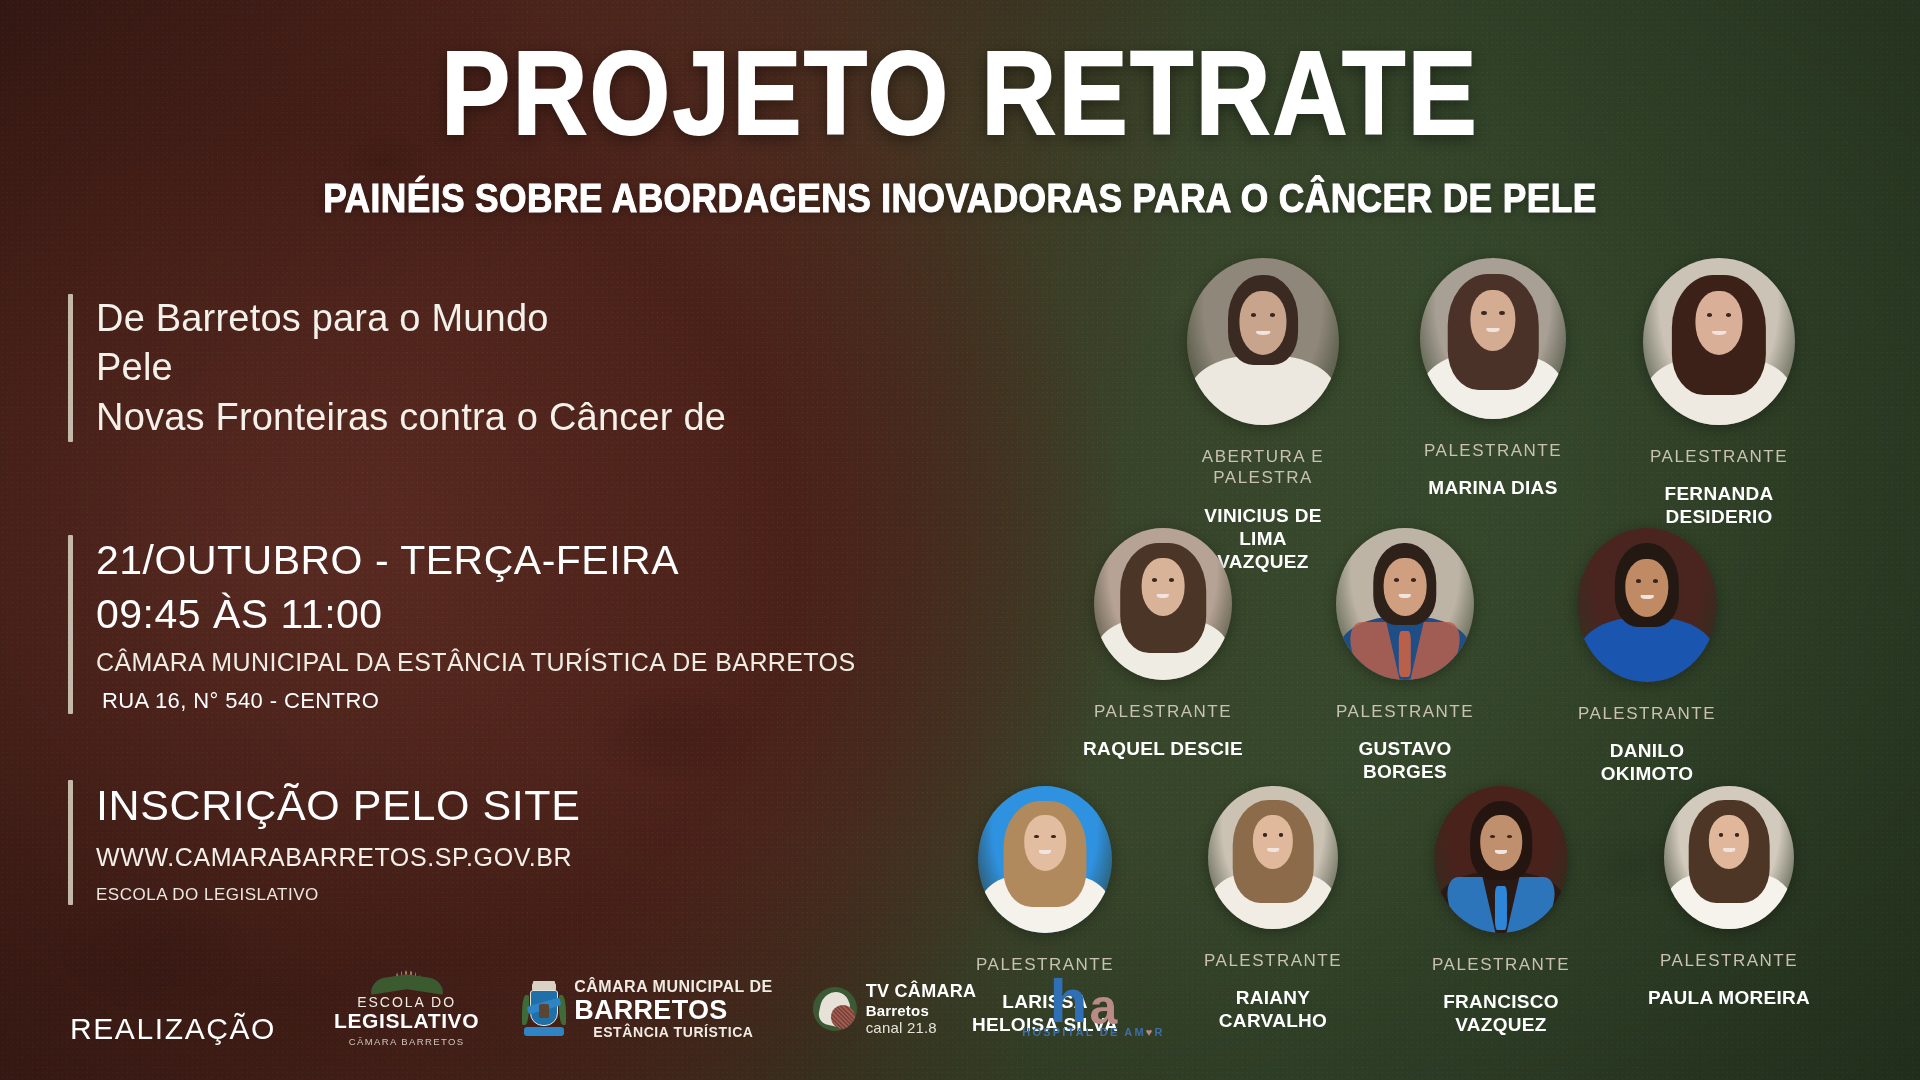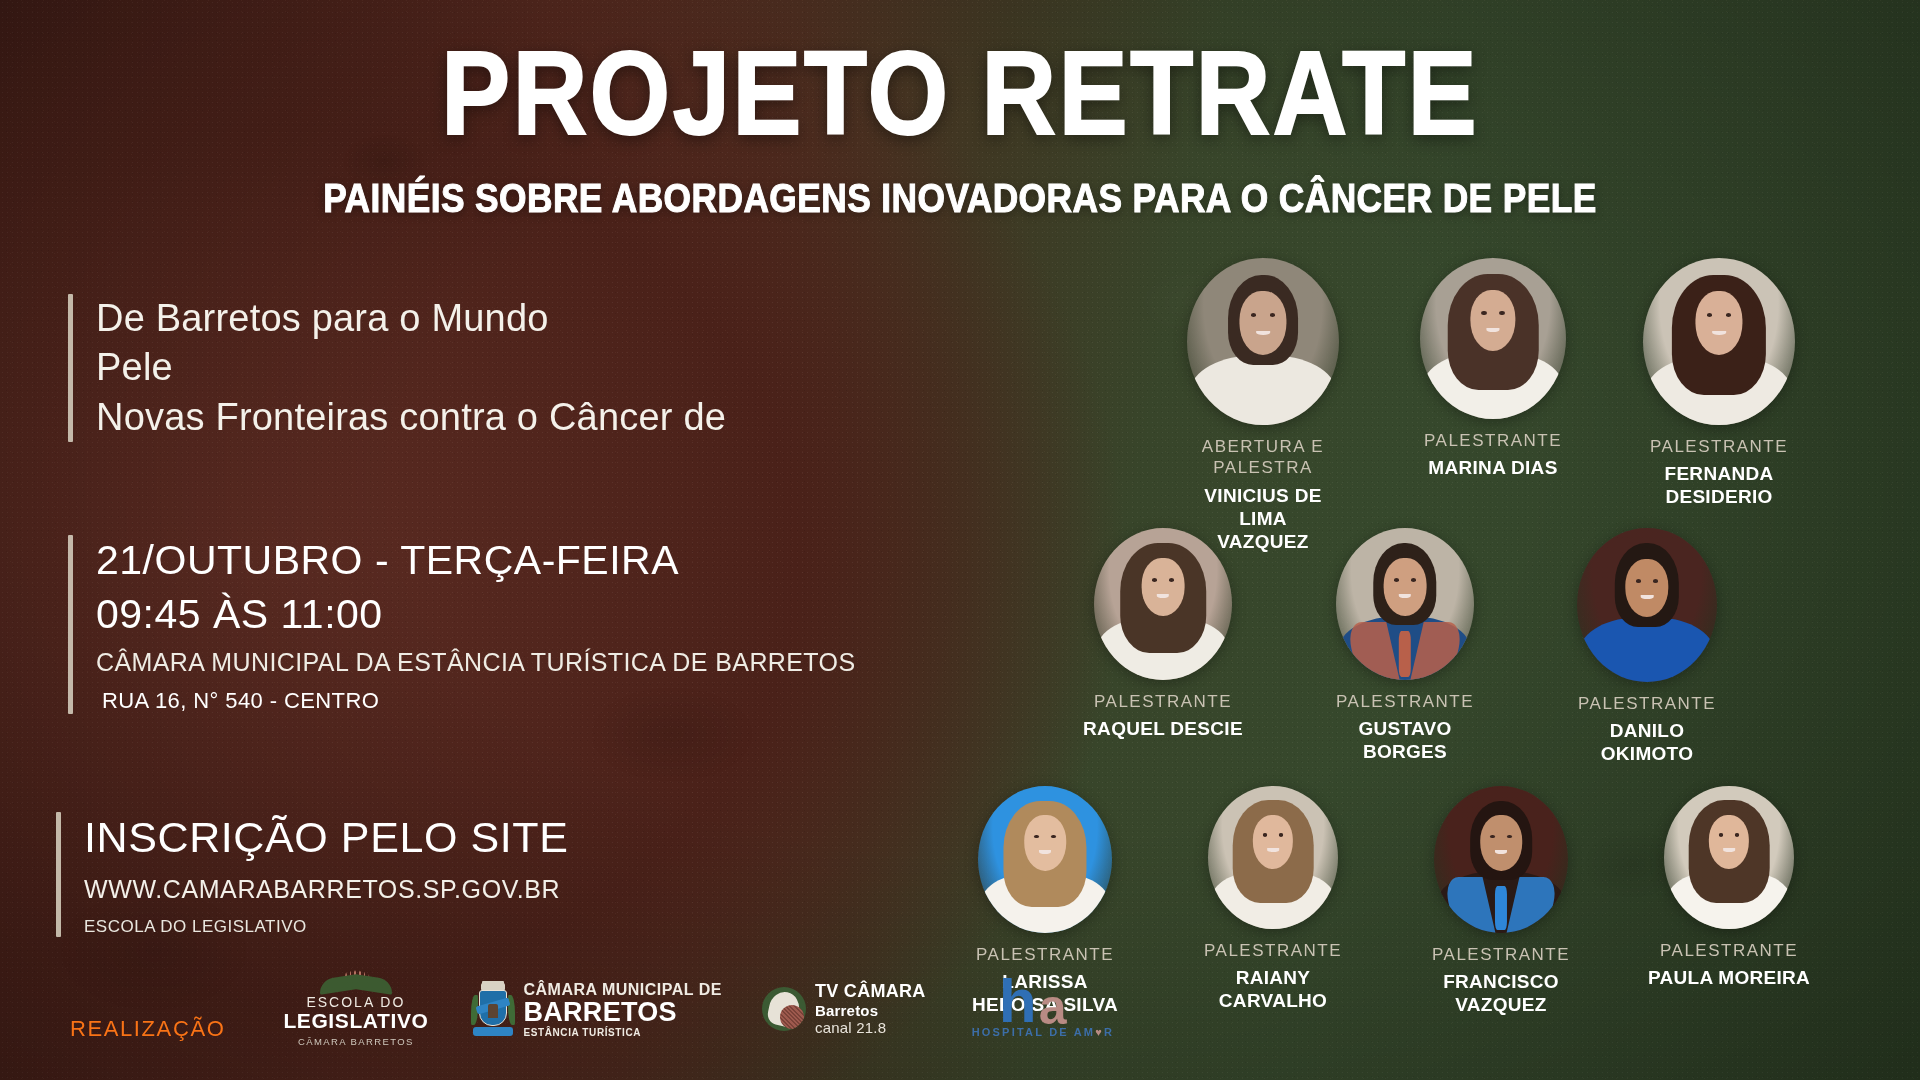--- a/index.html
+++ b/index.html
@@ -115,41 +115,41 @@
   .venue{
     font-size:25px; font-weight:400; color:#efece4;
     letter-spacing:.4px; margin-top:8px; white-space:nowrap;
   }
   .address{
     font-size:22px; font-weight:500; color:#ffffff;
     letter-spacing:.4px; margin-top:11px; padding-left:6px; white-space:nowrap;
   }
 
   
-  #block-reg{ left:56px; top:780px; width:720px;margin-top:32px; }
+  #block-reg{ left:68px; top:780px; width:720px; }
   .reg-head{
     font-size:43px; font-weight:400; color:#ffffff;
     letter-spacing:.6px; line-height:1.18; white-space:nowrap;
   }
   .reg-url{
     font-size:25px; font-weight:400; color:#f3f0e9;
     letter-spacing:.6px; margin-top:12px; white-space:nowrap;
   }
   .reg-org{
     font-size:17px; font-weight:400; color:#eae7df;
     letter-spacing:.5px; margin-top:13px; white-space:nowrap;
   }
 
   
   .footer{
     position:absolute; left:70px; top:972px;
     display:flex; align-items:center; gap:0; z-index:7;
   }
   .realizacao{
-    font-size:22px; color:#f97316; letter-spacing:1.6px; font-weight:300;
+    font-size:30px; color:#ffffff; letter-spacing:1.6px; font-weight:300;
     margin-right:58px; white-space:nowrap;margin-top:40px;
   }
 
   .logo{ display:flex; align-items:center; }
 
   
   .logo-escola{ flex-direction:column; align-items:center; margin-right:44px; }
   .escola-book{ width:72px; height:20px; position:relative; margin-bottom:3px; }
   .escola-book .pg{
     position:absolute; bottom:0; width:36px; height:15px; background:#3c5a30;
@@ -196,21 +196,21 @@
     background:#3f6b36; border-radius:60% 10% 60% 10%;
   }
   .brasao .leafL{ left:-1px; }
   .brasao .leafR{ right:-1px; transform:scaleX(-1); }
   .brasao .ribbon{
     position:absolute; left:1px; bottom:-1px; width:40px; height:9px;
     background:#2e84c4; border-radius:3px;
   }
   .camara-l1{ font-size:16px; font-weight:bold; color:#f0ebe3; letter-spacing:.5px; line-height:1.15; }
   .camara-l2{ font-size:27px; font-weight:bold; color:#ffffff; letter-spacing:.3px; line-height:1.02; }
-  .camara-l3{ font-size:10px; font-weight:bold; color:#f0ebe3; letter-spacing:.6px; line-height:1.15; }
+  .camara-l3{ font-size:14px; font-weight:bold; color:#f0ebe3; letter-spacing:.6px; line-height:1.15;text-align:center; }
 
   
   .logo-tv{ margin-right:46px; gap:9px; }
   .tv-mark{
     width:44px; height:44px; border-radius:50%; position:relative; overflow:hidden;
     background:#3b5a33;
   }
   .tv-mark .swoosh{
     position:absolute; left:7px; top:5px; width:30px; height:34px;
     background:#e7e2d7; border-radius:60% 60% 40% 40%;
@@ -243,21 +243,21 @@
   .ha-txt{
     font-size:11px; color:#3c6ea8; letter-spacing:2.2px; font-weight:bold;
     margin-top:-2px; white-space:nowrap;
   }
   .ha-heart{ color:#b98b84; }
 
   
   .speakers{ position:absolute; left:960px; top:0; width:960px; height:1080px; z-index:6; }
   .srow{ position:absolute; display:flex; }
 
-  .speaker{ display:flex; flex-direction:column; align-items:center; }
+  .speaker{ display:flex; flex-direction:column; align-items:center;gap:10px; }
   .avatar{
     border-radius:50%;
     overflow:hidden;
     position:relative;
     box-shadow:0 3px 14px rgba(0,0,0,.30);
   }
   .avatar .bgc{ position:absolute; inset:0; }
   .avatar .person{ position:absolute; inset:0; }
 
   

